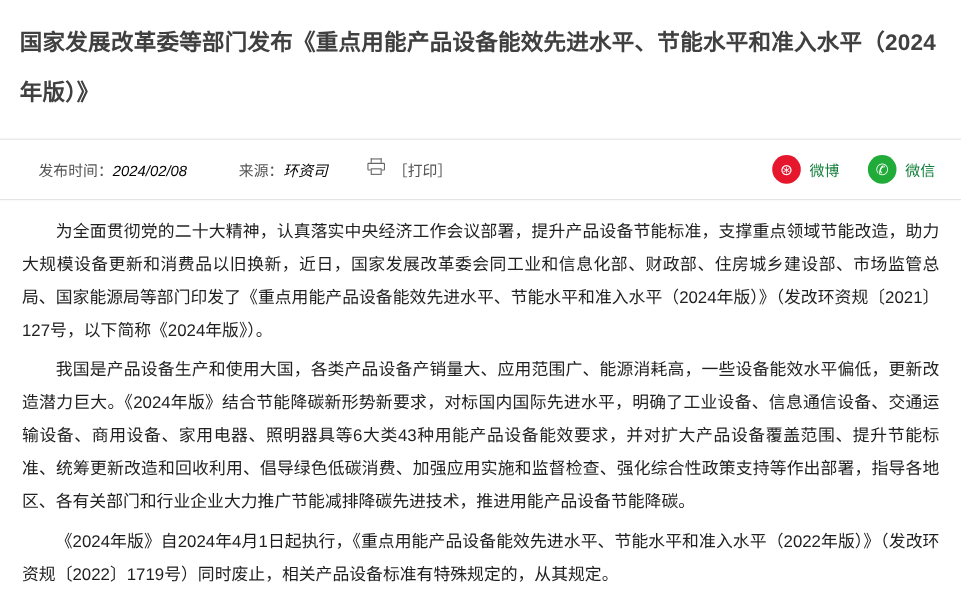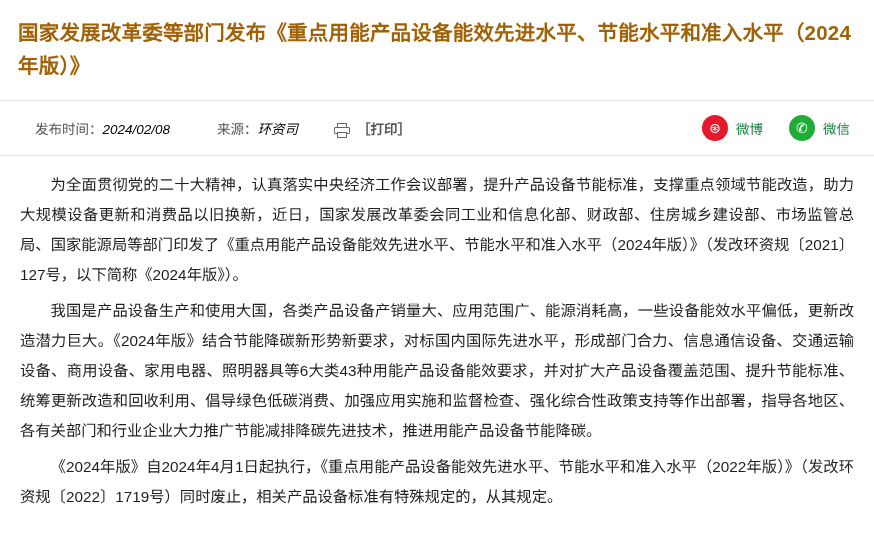--- a/index.html
+++ b/index.html
@@ -20,22 +20,22 @@
     position: relative;
     box-sizing: border-box;
   }
   
   .title-block {
     padding: 16px 18px 0 18px;
   }
   .doc-title {
     font-size: 20.5px;
     font-weight: bold;
-    line-height: 33px;
-    color: #a16207;
+    line-height: 46px;
+    color: #404040;
     letter-spacing: 0.2px;
     margin: 0;
   }
   .title-divider {
     margin-top: 18px;
     border-top: 1px solid #e3e3e3;
     width: 874px;
     margin-left: -18px;
   }
   
@@ -55,25 +55,24 @@
   .meta-item .meta-label {
     color: #555555;
     margin-left: 11px;
   }
   .meta-item .meta-value {
     color: #000000;
     font-style: italic;
   }
   .print-wrap {
     display: flex;
-    align-items: flex-end;
+    align-items: flex-start;
     gap: 7px;
     color: #555555;
     cursor: pointer;
-    font-weight: bold;
   }
   .printer-icon {
     display: inline-block;
     width: 16px;
     height: 15px;
     position: relative;
   }
   .printer-icon .top {
     position: absolute;
     left: 3px; top: 0;
@@ -187,17 +186,17 @@
         <span class="share-badge wechat">✆</span>
         <span class="share-label">微信</span>
       </div>
     </div>
   </div>
 
   <div class="meta-divider"></div>
 
   <div class="content">
     <p>为全面贯彻党的二十大精神，认真落实中央经济工作会议部署，提升产品设备节能标准，支撑重点领域节能改造，助力大规模设备更新和消费品以旧换新，近日，国家发展改革委会同工业和信息化部、财政部、住房城乡建设部、市场监管总局、国家能源局等部门印发了《重点用能产品设备能效先进水平、节能水平和准入水平（2024年版）》（发改环资规〔2021〕127号，以下简称《2024年版》）。</p>
-    <p>我国是产品设备生产和使用大国，各类产品设备产销量大、应用范围广、能源消耗高，一些设备能效水平偏低，更新改造潜力巨大。《2024年版》结合节能降碳新形势新要求，对标国内国际先进水平，形成部门合力、信息通信设备、交通运输设备、商用设备、家用电器、照明器具等6大类43种用能产品设备能效要求，并对扩大产品设备覆盖范围、提升节能标准、统筹更新改造和回收利用、倡导绿色低碳消费、加强应用实施和监督检查、强化综合性政策支持等作出部署，指导各地区、各有关部门和行业企业大力推广节能减排降碳先进技术，推进用能产品设备节能降碳。</p>
+    <p>我国是产品设备生产和使用大国，各类产品设备产销量大、应用范围广、能源消耗高，一些设备能效水平偏低，更新改造潜力巨大。《2024年版》结合节能降碳新形势新要求，对标国内国际先进水平，明确了工业设备、信息通信设备、交通运输设备、商用设备、家用电器、照明器具等6大类43种用能产品设备能效要求，并对扩大产品设备覆盖范围、提升节能标准、统筹更新改造和回收利用、倡导绿色低碳消费、加强应用实施和监督检查、强化综合性政策支持等作出部署，指导各地区、各有关部门和行业企业大力推广节能减排降碳先进技术，推进用能产品设备节能降碳。</p>
     <p>《2024年版》自2024年4月1日起执行，《重点用能产品设备能效先进水平、节能水平和准入水平（2022年版）》（发改环资规〔2022〕1719号）同时废止，相关产品设备标准有特殊规定的，从其规定。</p>
   </div>
 
 </div>
 
 </body></html>

